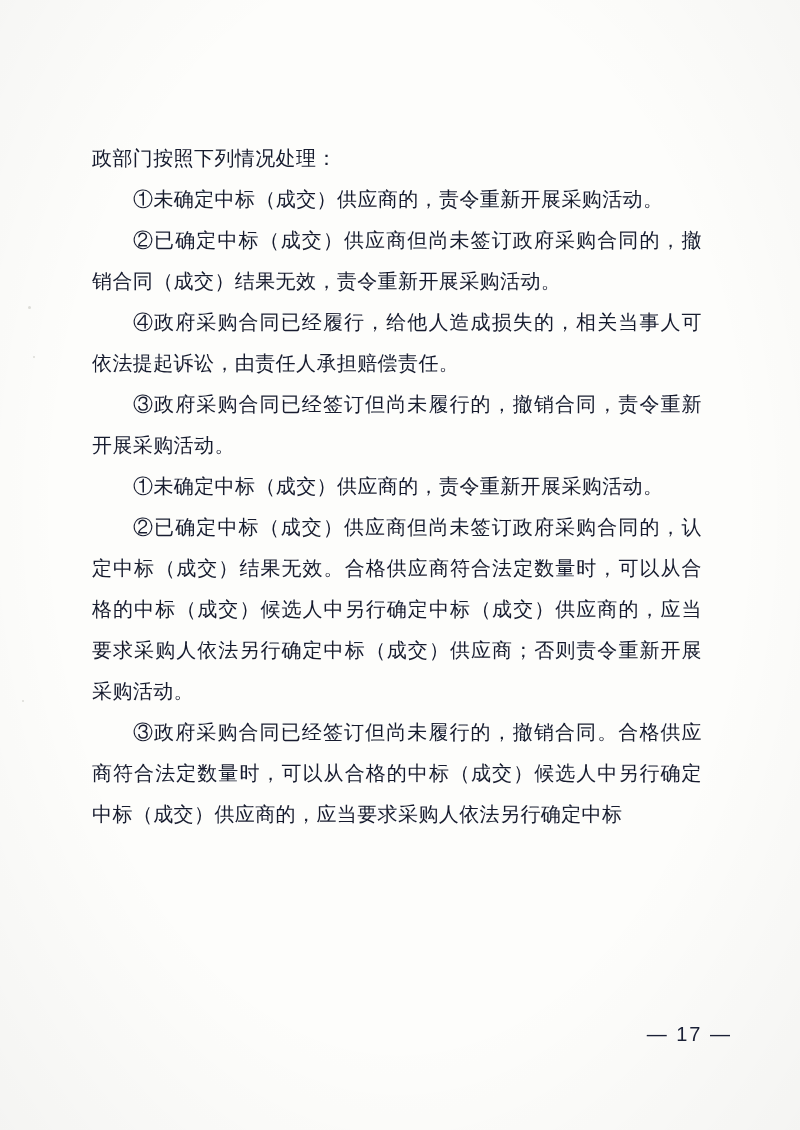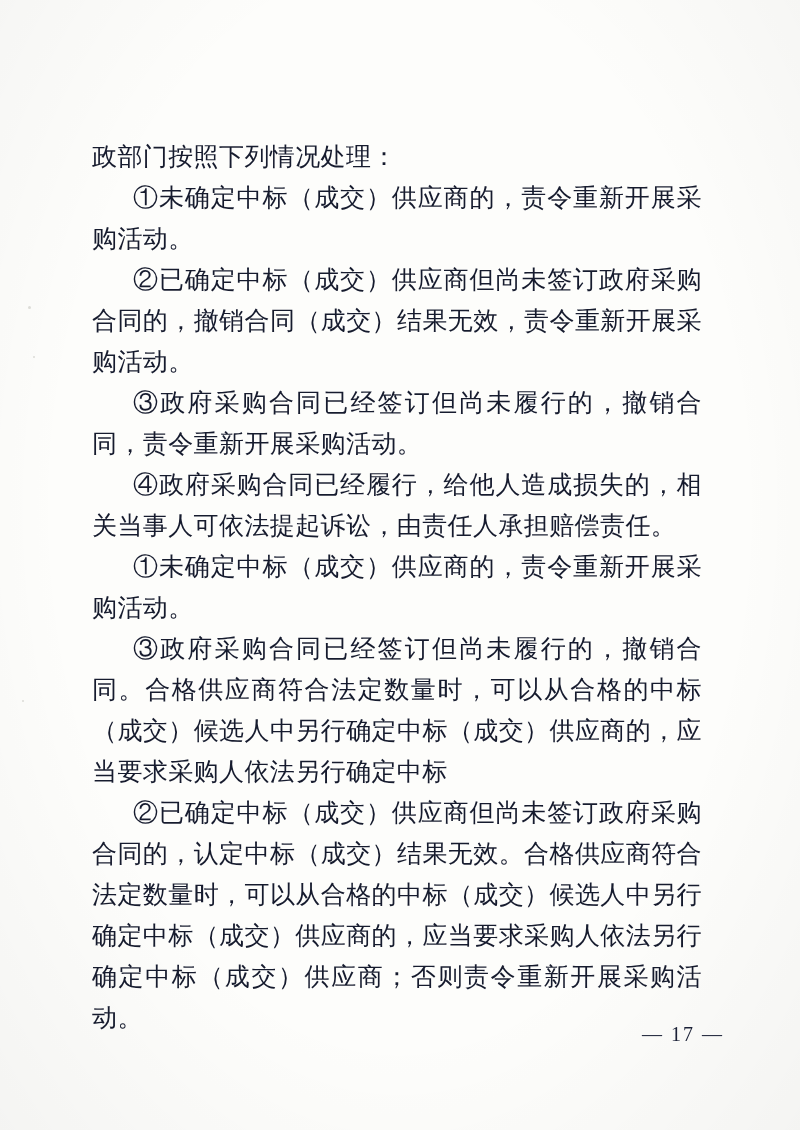--- a/index.html
+++ b/index.html
@@ -29,44 +29,44 @@
       radial-gradient(ellipse at 50% 45%, rgba(255,255,255,0) 60%, rgba(0,0,0,0.035) 100%);
     pointer-events: none;
   }
   .content {
     position: absolute;
     left: 92px;
     top: 138px;
     width: 610px;
   }
   .para {
-    font-size: 25px;
+    font-size: 20px;
     line-height: 41px;
     color: #161b2e;
     letter-spacing: 0.4px;
     text-align: justify;
     margin: 0 0 0 0;
-    font-family: Liberation Mono, monospace;
+    font-family: Liberation Serif, serif;
   }
   .indent {
     text-indent: 41px;
   }
   .noindent {
     text-indent: 0;
   }
   .page-number {
     position: absolute;
     left: 0;
-    right: 76px;
+    right: 68px;
     bottom: 84px;
     text-align: right;
     font-size: 20px;
     color: #1a2036;
     letter-spacing: 2px;
-    font-family: Liberation Serif, serif;
+    font-family: Liberation Sans, sans-serif;
   }
   
   .speck {
     position: absolute;
     background: #cfcfc9;
     border-radius: 50%;
     opacity: 0.7;
   }
 </style>
 </head>
@@ -75,21 +75,21 @@
 <div class="page">
 
   <div class="speck" style="left:28px; top:306px; width:3px; height:3px;"></div>
   <div class="speck" style="left:33px; top:356px; width:2px; height:2px;"></div>
   <div class="speck" style="left:22px; top:700px; width:2px; height:2px;"></div>
 
   <div class="content">
     <p class="para noindent">政部门按照下列情况处理：</p>
     <p class="para indent">①未确定中标（成交）供应商的，责令重新开展采购活动。</p>
     <p class="para indent">②已确定中标（成交）供应商但尚未签订政府采购合同的，撤销合同（成交）结果无效，责令重新开展采购活动。</p>
+    <p class="para indent">④政府采购合同已经履行，给他人造成损失的，相关当事人可依法提起诉讼，由责任人承担赔偿责任。</p>
     <p class="para indent">③政府采购合同已经签订但尚未履行的，撤销合同，责令重新开展采购活动。</p>
-    <p class="para indent">④政府采购合同已经履行，给他人造成损失的，相关当事人可依法提起诉讼，由责任人承担赔偿责任。</p>
     <p class="para indent">①未确定中标（成交）供应商的，责令重新开展采购活动。</p>
+    <p class="para indent">②已确定中标（成交）供应商但尚未签订政府采购合同的，认定中标（成交）结果无效。合格供应商符合法定数量时，可以从合格的中标（成交）候选人中另行确定中标（成交）供应商的，应当要求采购人依法另行确定中标（成交）供应商；否则责令重新开展采购活动。</p>
     <p class="para indent">③政府采购合同已经签订但尚未履行的，撤销合同。合格供应商符合法定数量时，可以从合格的中标（成交）候选人中另行确定中标（成交）供应商的，应当要求采购人依法另行确定中标</p>
-    <p class="para indent">②已确定中标（成交）供应商但尚未签订政府采购合同的，认定中标（成交）结果无效。合格供应商符合法定数量时，可以从合格的中标（成交）候选人中另行确定中标（成交）供应商的，应当要求采购人依法另行确定中标（成交）供应商；否则责令重新开展采购活动。</p>
   </div>
 
   <div class="page-number">— 17 —</div>
 </div>
 
 </body></html>

